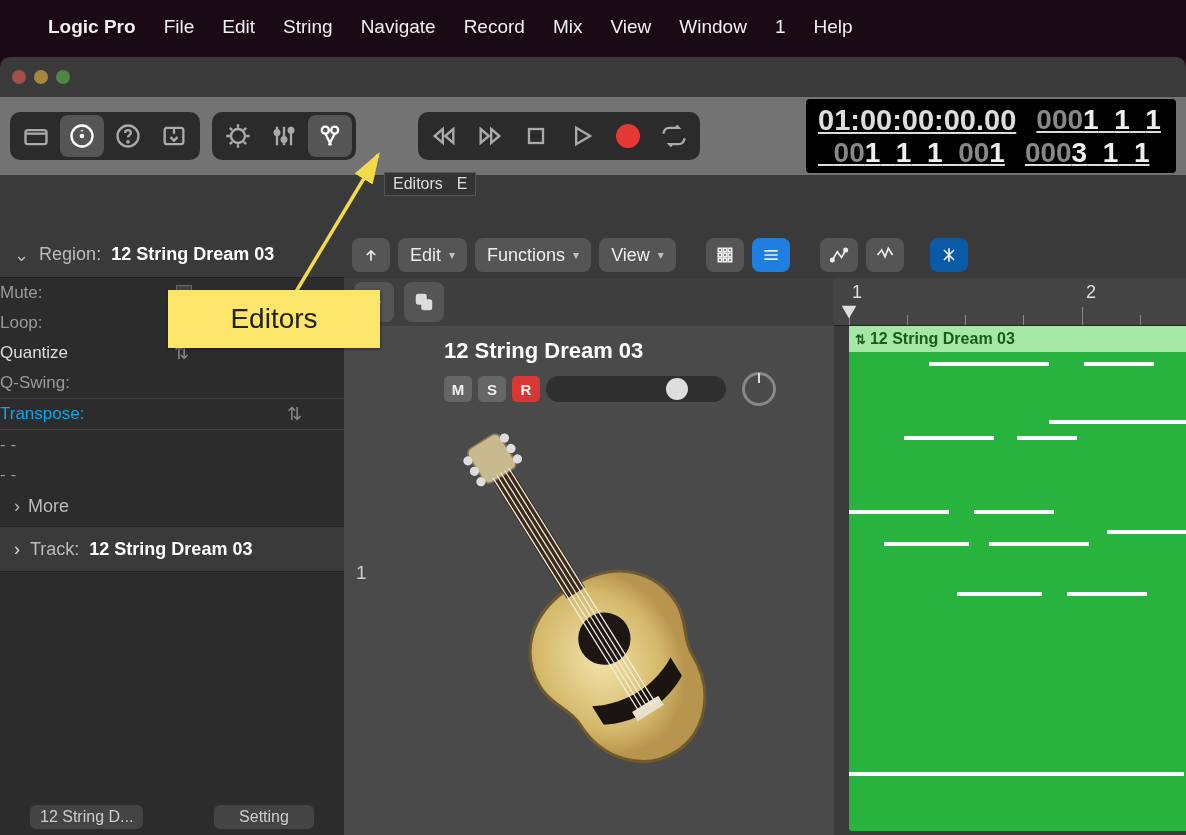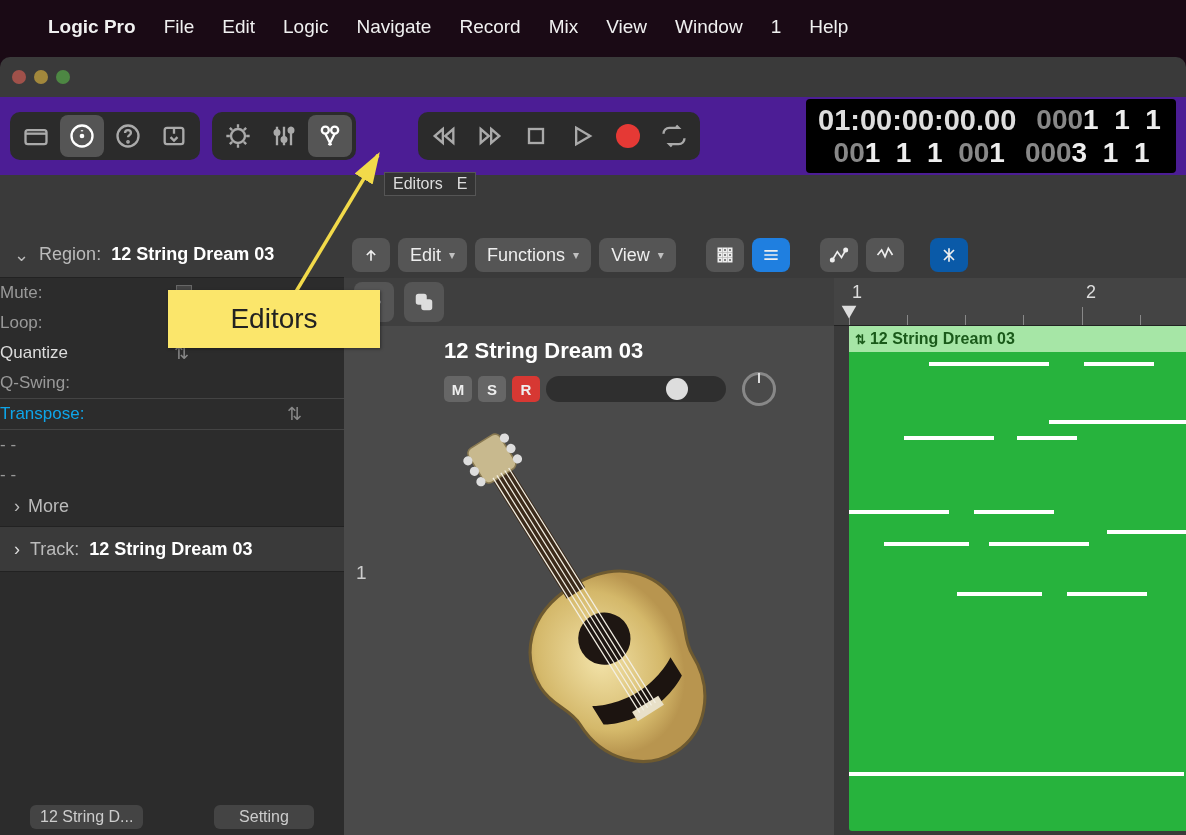--- a/index.html
+++ b/index.html
@@ -13,21 +13,21 @@
 
 
 .window { position: absolute; top: 57px; left: 0; right: 0; bottom: 0; background: #3a3a3a; border-radius: 10px 10px 0 0; overflow: visible; }
 .titlebar { height: 40px; display: flex; align-items: center; padding-left: 12px; gap: 8px; opacity: 0.7; }
 .traffic { width: 14px; height: 14px; border-radius: 50%; }
 .traffic.red { background: #cc5b52; }
 .traffic.yel { background: #cfa93e; }
 .traffic.grn { background: #56a847; }
 
 
-.toolbar { height: 78px; background:#4c1d95; display:flex; align-items:center; padding: 0 10px; gap: 12px; position: relative; }
+.toolbar { height: 78px; background:#737373; display:flex; align-items:center; padding: 0 10px; gap: 12px; position: relative; text-decoration: underline; }
 .tool-group { display:flex; background:#2b2b2b; border-radius: 10px; height: 48px; align-items:center; padding: 0 4px; gap:2px; }
 .tool-btn { width: 44px; height: 42px; display:flex; align-items:center; justify-content:center; border-radius:8px; color:#aaa; cursor:pointer; }
 .tool-btn.active { background:#555; color:#fff; }
 .tool-btn svg { width: 28px; height: 28px; stroke: currentColor; fill: none; stroke-width: 2; }
 .record-dot { width:24px; height:24px; background:#e53935; border-radius:50%; }
 .lcd { margin-left:auto; background:#000; height: 74px; min-width: 370px; color:#ddd; font-family: "Menlo","Courier New",monospace; font-weight:600; display:flex; flex-direction:column; justify-content:center; padding:0 12px; border-radius: 4px; }
 .lcd-line { display:flex; gap: 20px; font-size: 28px; letter-spacing: 0; white-space: nowrap; }
 .lcd-line .smpte { font-size: 29px; }
 .lcd-line .bars { color:#888; }
 .lcd-line .bars b { color:#eee; font-weight:600; }
@@ -95,21 +95,21 @@
 .timeline-body { position:relative; flex:1; background:#3a3a3a;}
 </style>
 </head>
 <body>
 
 <div class="menubar">
   <span class="apple"></span>
   <span class="app-name">Logic Pro</span>
   <span>File</span>
   <span>Edit</span>
-  <span>Logic</span>
+  <span>String</span>
   <span>Navigate</span>
   <span>Record</span>
   <span>Mix</span>
   <span>View</span>
   <span>Window</span>
   <span>1</span>
   <span>Help</span>
 </div>
 
 <div class="window">

